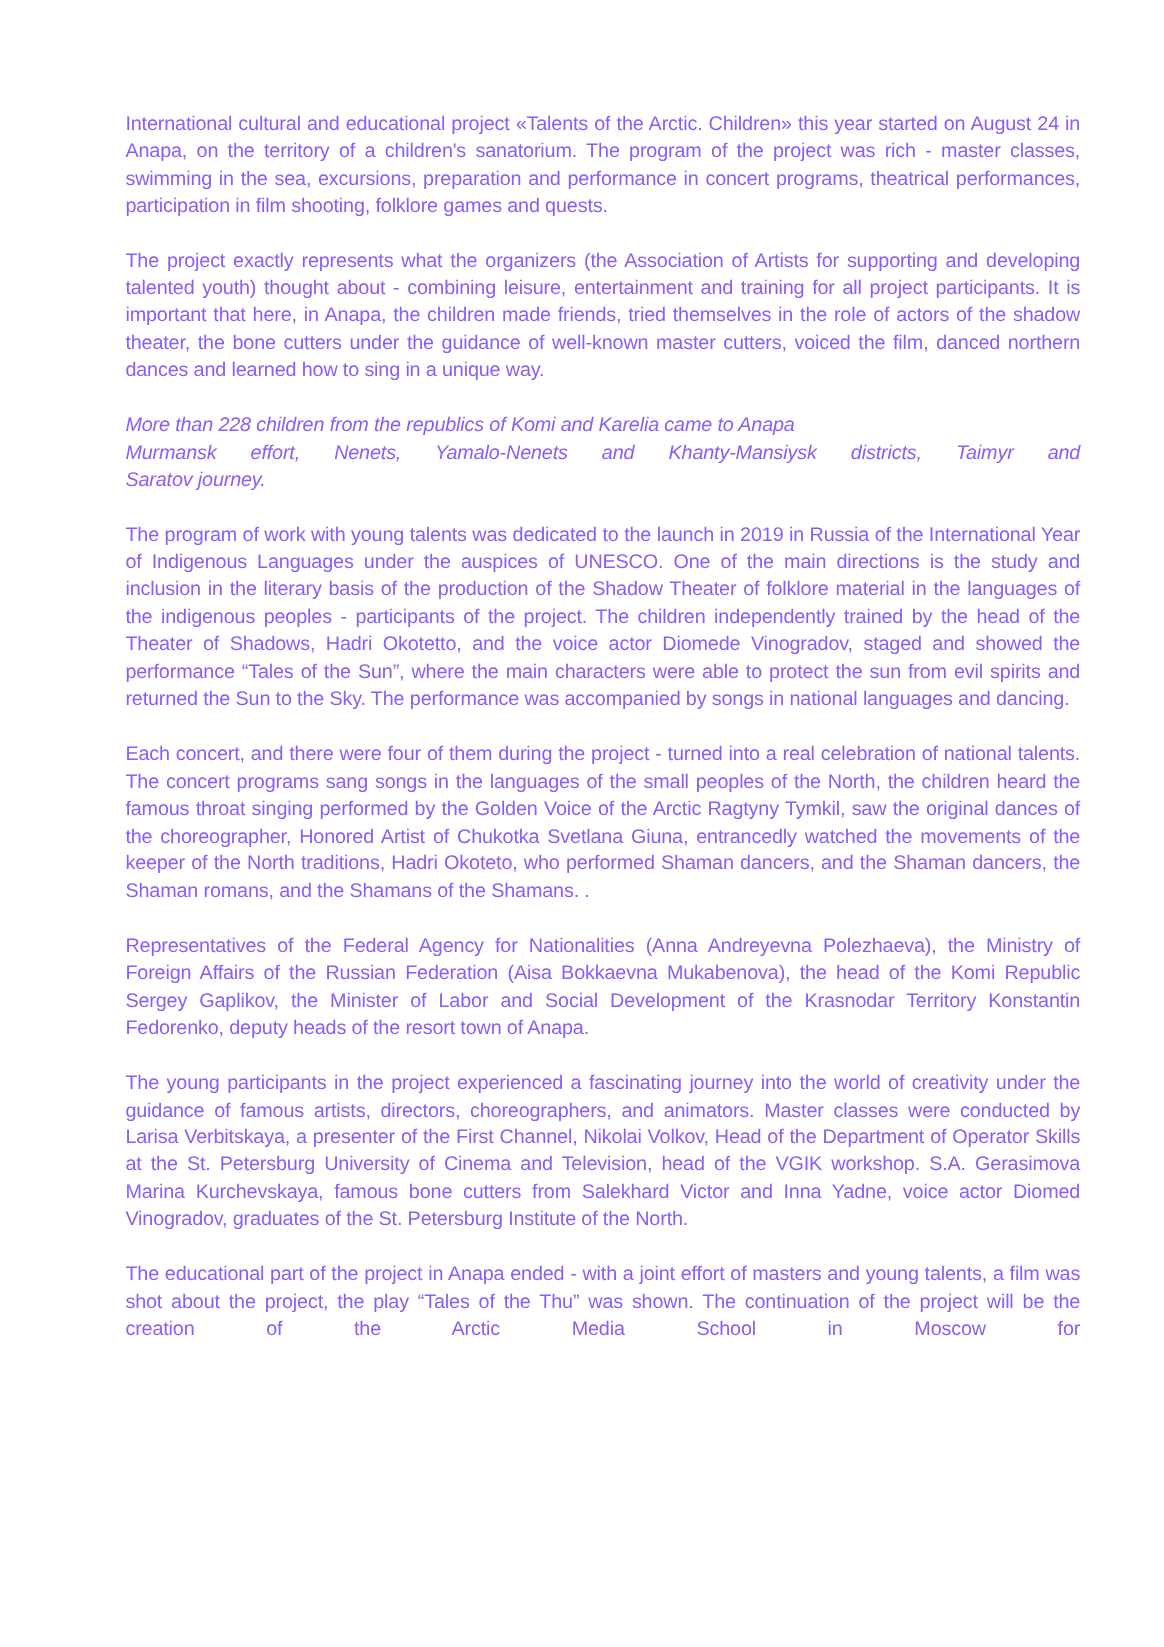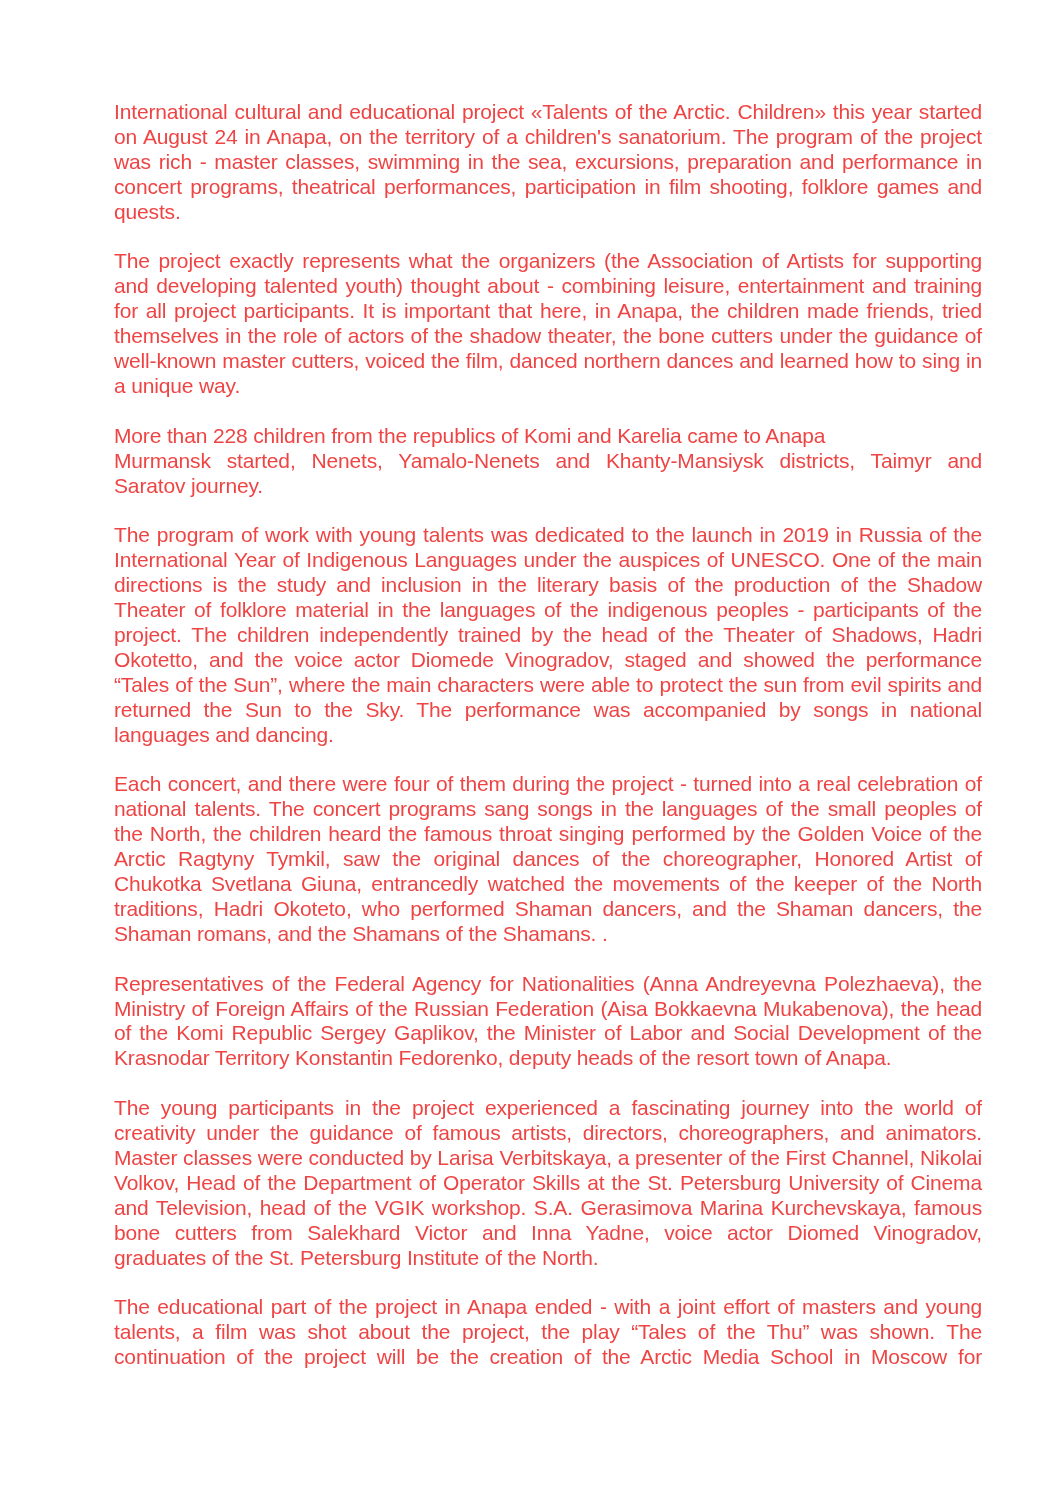--- a/index.html
+++ b/index.html
@@ -11,56 +11,57 @@
     width: 1058px;
     height: 1497px;
     position: relative;
     overflow: hidden;
   }
   .page {
     position: absolute;
     left: 114px;
     top: 100px;
     width: 868px;
-    color: #ef4444;
+    color: #8b5cf6;
     font-family: "Liberation Sans", sans-serif;
-    font-size: 21px;
+    font-size: 18px;
     line-height: 24.9px;
     letter-spacing: -0.15px;
   }
   .para {
     margin: 0 0 24.9px 0;
     text-align: justify;
     text-justify: inter-word;
   }
   .para-lines {
     margin: 0 0 24.9px 0;
   }
   .para-lines .line {
     display: block;
     text-align: justify;
     text-align-last: left;
+    font-style: italic;
   }
   .para-lines .line.full {
     text-align-last: justify;
   }
   .para.last {
     margin-bottom: 0;
     text-align-last: justify;
   }
 </style>
 </head>
 <body>
 
 <div class="page">
   <p class="para">International cultural and educational project «Talents of the Arctic. Children» this year started on August 24 in Anapa, on the territory of a children's sanatorium. The program of the project was rich - master classes, swimming in the sea, excursions, preparation and performance in concert programs, theatrical performances, participation in film shooting, folklore games and quests.</p>
   <p class="para">The project  exactly represents what the organizers (the Association of Artists for supporting and developing talented youth) thought about - combining leisure, entertainment and training for all project participants. It is important that here, in Anapa, the children made friends, tried themselves in the role of actors of the shadow theater, the bone cutters under the guidance of well-known master cutters, voiced the film, danced northern dances and learned how to sing in a unique way.</p>
   <div class="para-lines">
     <span class="line">More than 228 children from the republics of Komi and Karelia came to Anapa</span>
-    <span class="line full">Murmansk started, Nenets, Yamalo-Nenets and Khanty-Mansiysk districts, Taimyr and</span>
+    <span class="line full">Murmansk effort, Nenets, Yamalo-Nenets and Khanty-Mansiysk districts, Taimyr and</span>
     <span class="line">Saratov journey.</span>
   </div>
   <p class="para">The program of work with young talents was dedicated to the launch in 2019 in Russia of the International Year of Indigenous Languages under the auspices of UNESCO. One of the main directions is the study and inclusion in the literary basis of the production of the Shadow Theater of folklore material in the languages of the indigenous peoples - participants of the project. The children independently trained by the head of the Theater of Shadows, Hadri Okotetto, and the voice actor Diomede Vinogradov, staged and showed the performance “Tales of the Sun”, where the main characters were able to protect the sun from evil spirits and returned the Sun to the Sky. The performance was accompanied by songs in national languages and dancing.</p>
   <p class="para">Each concert, and there were four of them during the project - turned into a real celebration of national talents. The concert programs sang songs in the languages of the small peoples of the North, the children heard the famous throat singing performed by the Golden Voice of the Arctic Ragtyny Tymkil, saw the original dances of the choreographer, Honored Artist of Chukotka Svetlana Giuna, entrancedly watched the movements of the keeper of the North traditions, Hadri Okoteto, who performed Shaman dancers, and the Shaman dancers, the Shaman romans, and the Shamans of the Shamans. .</p>
   <p class="para">Representatives of the Federal Agency for Nationalities (Anna Andreyevna Polezhaeva), the Ministry of Foreign Affairs of the Russian Federation (Aisa Bokkaevna Mukabenova), the head of the Komi Republic Sergey Gaplikov, the Minister of Labor and Social Development of the Krasnodar Territory Konstantin Fedorenko, deputy heads of the resort town of Anapa.</p>
   <p class="para">The young participants in the project experienced a fascinating journey into the world of creativity under the guidance of famous artists, directors, choreographers, and animators. Master classes were conducted by Larisa Verbitskaya, a presenter of the First Channel, Nikolai Volkov, Head of the Department of Operator Skills at the St. Petersburg University of Cinema and Television, head of the VGIK workshop. S.A. Gerasimova Marina Kurchevskaya, famous bone cutters from Salekhard Victor and Inna Yadne, voice actor Diomed Vinogradov, graduates of the St. Petersburg Institute of the North.</p>
   <p class="para last">The educational part of the project in Anapa ended - with a joint effort of masters and young talents, a film was shot about the project, the play “Tales of the Thu” was shown. The continuation of the project will be the creation of the Arctic Media School in Moscow for</p>
 </div>
 
 </body></html>

